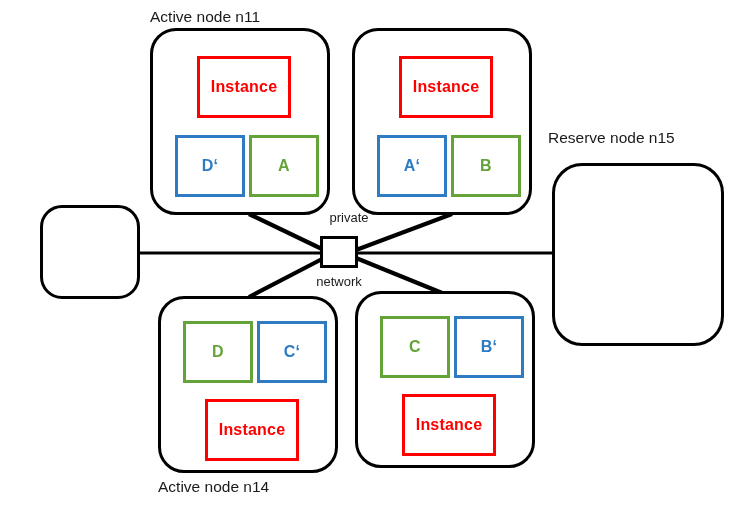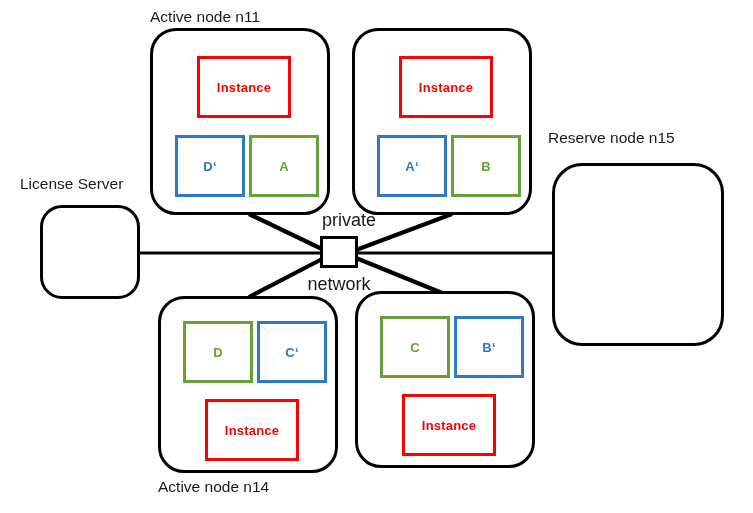--- a/index.html
+++ b/index.html
@@ -51,21 +51,21 @@
   }
 
   
   .ibox {
     position: absolute;
     box-sizing: border-box;
     display: flex;
     align-items: center;
     justify-content: center;
     background: #ffffff;
-    font-size: 13px;
+    font-size: 16px;
     font-weight: bold;
     letter-spacing: .2px;
   }
   .ibox.instance {
     border: 3px solid #FF0000;
     color: #FF0000;
   }
   .ibox.blue {
     border: 3px solid #2E7BC4;
     color: #2E7BC4;
@@ -77,21 +77,21 @@
 
   
   #hub {
     position: absolute;
     box-sizing: border-box;
     border: 3.5px solid #000000;
     background: #ffffff;
   }
   .hub-label {
     position: absolute;
-    font-size: 18px;
+    font-size: 13px;
     color: #1a1a1a;
     white-space: nowrap;
     text-align: center;
   }
 </style>
 </head>
 <body>
 
 <div id="canvas">
 
@@ -105,21 +105,20 @@
       <line x1="249" y1="214" x2="324" y2="250" stroke-width="4.2"></line>
 
       <line x1="452" y1="214" x2="356" y2="250" stroke-width="4.2"></line>
 
       <line x1="249" y1="297" x2="324" y2="258" stroke-width="4.2"></line>
 
       <line x1="452" y1="297" x2="356" y2="258" stroke-width="4.2"></line>
     </g>
   </svg>
 
-  <div class="caption" style="left:20px; top:175px; width:140px;">License Server</div>
   <div class="plain-node" style="left:40px; top:205px; width:100px; height:94px;"></div>
 
   <div class="caption" style="left:548px; top:129px; width:180px;">Reserve node n15</div>
   <div class="plain-node" style="left:552px; top:163px; width:172px; height:183px; border-radius:30px;"></div>
 
   <div class="caption" style="left:150px; top:8px; width:180px;">Active node n11</div>
   <div class="node" style="left:150px; top:28px; width:180px; height:187px;">
     <div class="ibox instance" style="left:44px; top:25px; width:94px; height:62px;">Instance</div>
     <div class="ibox blue" style="left:22px; top:104px; width:70px; height:62px;">D‘</div>
     <div class="ibox green" style="left:96px; top:104px; width:70px; height:62px;">A</div>

